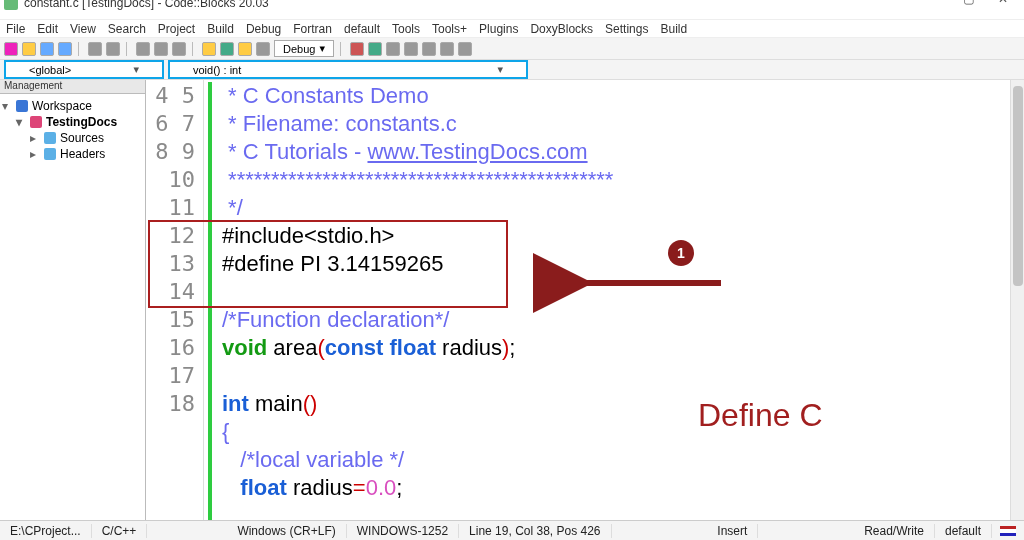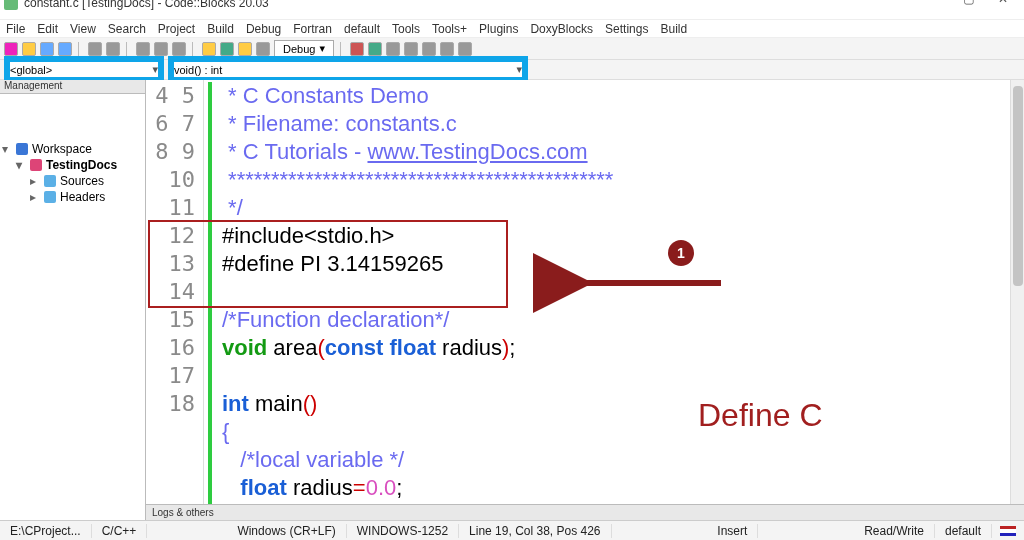--- a/index.html
+++ b/index.html
@@ -18,30 +18,30 @@
   
   .toolbars { height: 22px; background: #f4f4f4; display: flex; align-items: center; border-bottom: 1px solid #ddd; padding-left: 4px; gap: 4px; font-size: 11px; }
   .tbtn { width: 14px; height: 14px; background: #ccc; border: 1px solid #aaa; border-radius: 2px; }
   .tbtn.a { background: #e2b; } .tbtn.b { background: #4a8; } .tbtn.c { background: #fc4; }
   .tbtn.d { background: #6af; } .tbtn.e { background: #999; } .tbtn.f { background: #c55; }
   .toolbars .sep { width: 4px; height: 14px; border-left: 1px solid #bbb; margin: 0 2px; }
   .toolbars .dropdown { border: 1px solid #aaa; background: #fff; padding: 1px 8px; font-size: 11px; display: flex; align-items: center; gap: 4px; }
 
   
   .scoperow { height: 20px; background: #f4f4f4; display: flex; align-items: center; border-bottom: 1px solid #ddd; padding-left: 4px; gap: 4px; }
-  .combo { border: 6px solid #0ea5e9; background: #fff; padding: 1px 0; font-size: 11px; display: flex; align-items: center; justify-content: space-between; }
+  .combo { border: 2px solid #0ea5e9; background: #fff; padding: 1px 23px; font-size: 11px; display: flex; align-items: center; justify-content: space-between; }
   .combo .chev { color: #555; margin-left: 6px; }
   .combo.scope { width: 160px; }
   .combo.func { width: 360px; }
 
   
   .main { display: flex; height: 440px; }
 
   
-  .mgmt { width: 146px; background: #fff; border-right: 1px solid #bbb; display: flex; flex-direction: column; gap: 43px; }
+  .mgmt { width: 146px; background: #fff; border-right: 1px solid #bbb; display: flex; flex-direction: column; }
   .mgmt-tab { height: 14px; font-size: 10px; background: #e8e8e8; border-bottom: 1px solid #bbb; padding-left: 4px; color: #333; }
   .mgmt-tabs { display: flex; border-bottom: 1px solid #ccc; font-size: 11px; }
   .mgmt-tabs span { padding: 2px 6px; border-right: 1px solid #ccc; background: #f8f8f8; }
   .mgmt-tabs .arrows { margin-left: auto; padding: 2px 4px; }
   .tree { padding: 4px 2px; font-size: 12px; }
   .tree-row { display: flex; align-items: center; gap: 4px; padding: 1px 0; }
   .tree-row.indent1 { padding-left: 14px; }
   .tree-row.indent2 { padding-left: 28px; }
   .tree-row .exp { width: 10px; color: #666; }
   .tree-row .ic { width: 12px; height: 12px; border-radius: 2px; }
@@ -241,21 +241,20 @@
         <div class="annot circle" style="left:450px; top:160px;"><span>1</span></div>
         <div class="annot text" style="left:480px; top:235px;">
           <div>Define C</div>
           
         </div>
       </div>
       <div class="scroll">
           <div class="thumb"></div>
         </div>
     </div>
-    <div class="logs">Logs &amp; others</div>
   </div>
 </div>
 
 <div class="statusbar">
   <div class="cell">E:\CProject...</div>
   <div class="cell">C/C++</div>
   <div class="cell" style="width:80px"></div>
   <div class="cell">Windows (CR+LF)</div>
   <div class="cell">WINDOWS-1252</div>
   <div class="cell">Line 19, Col 38, Pos 426</div>

